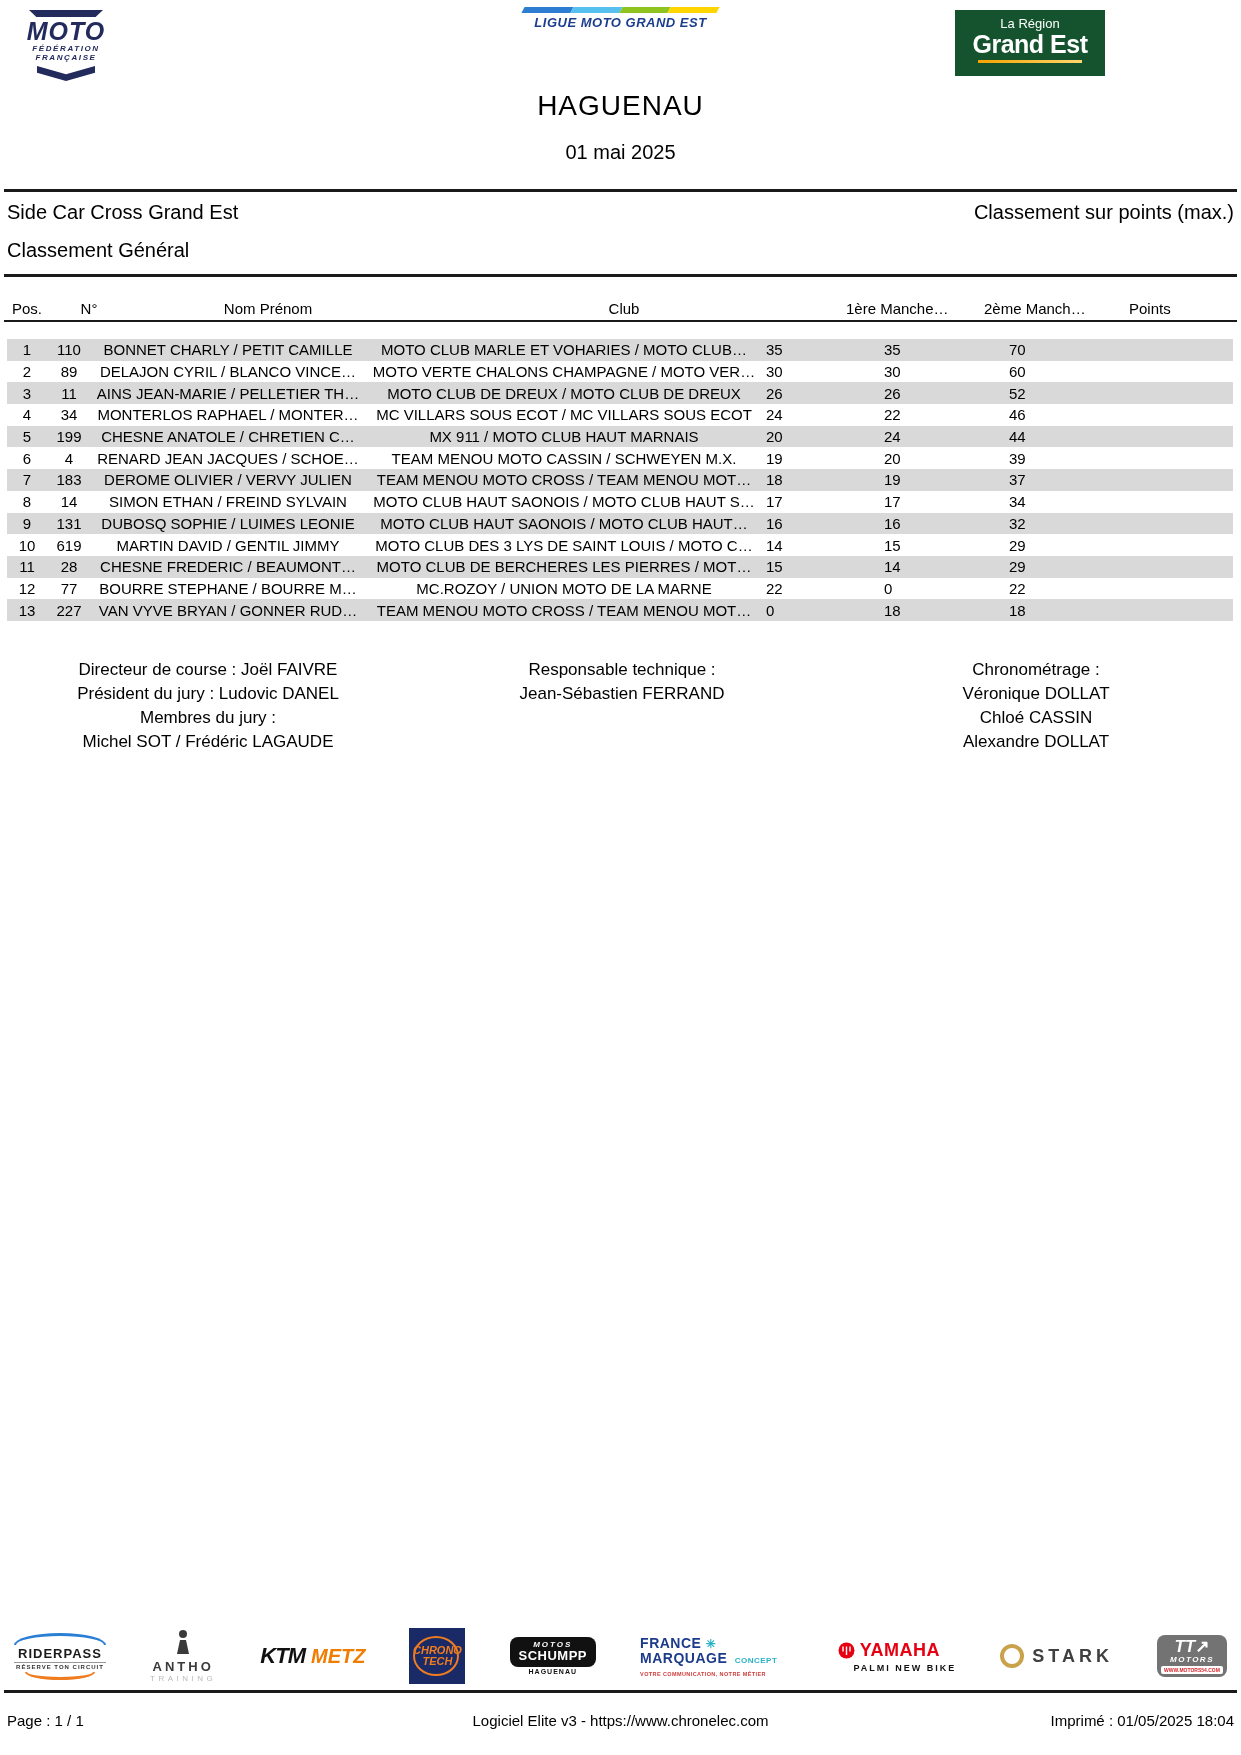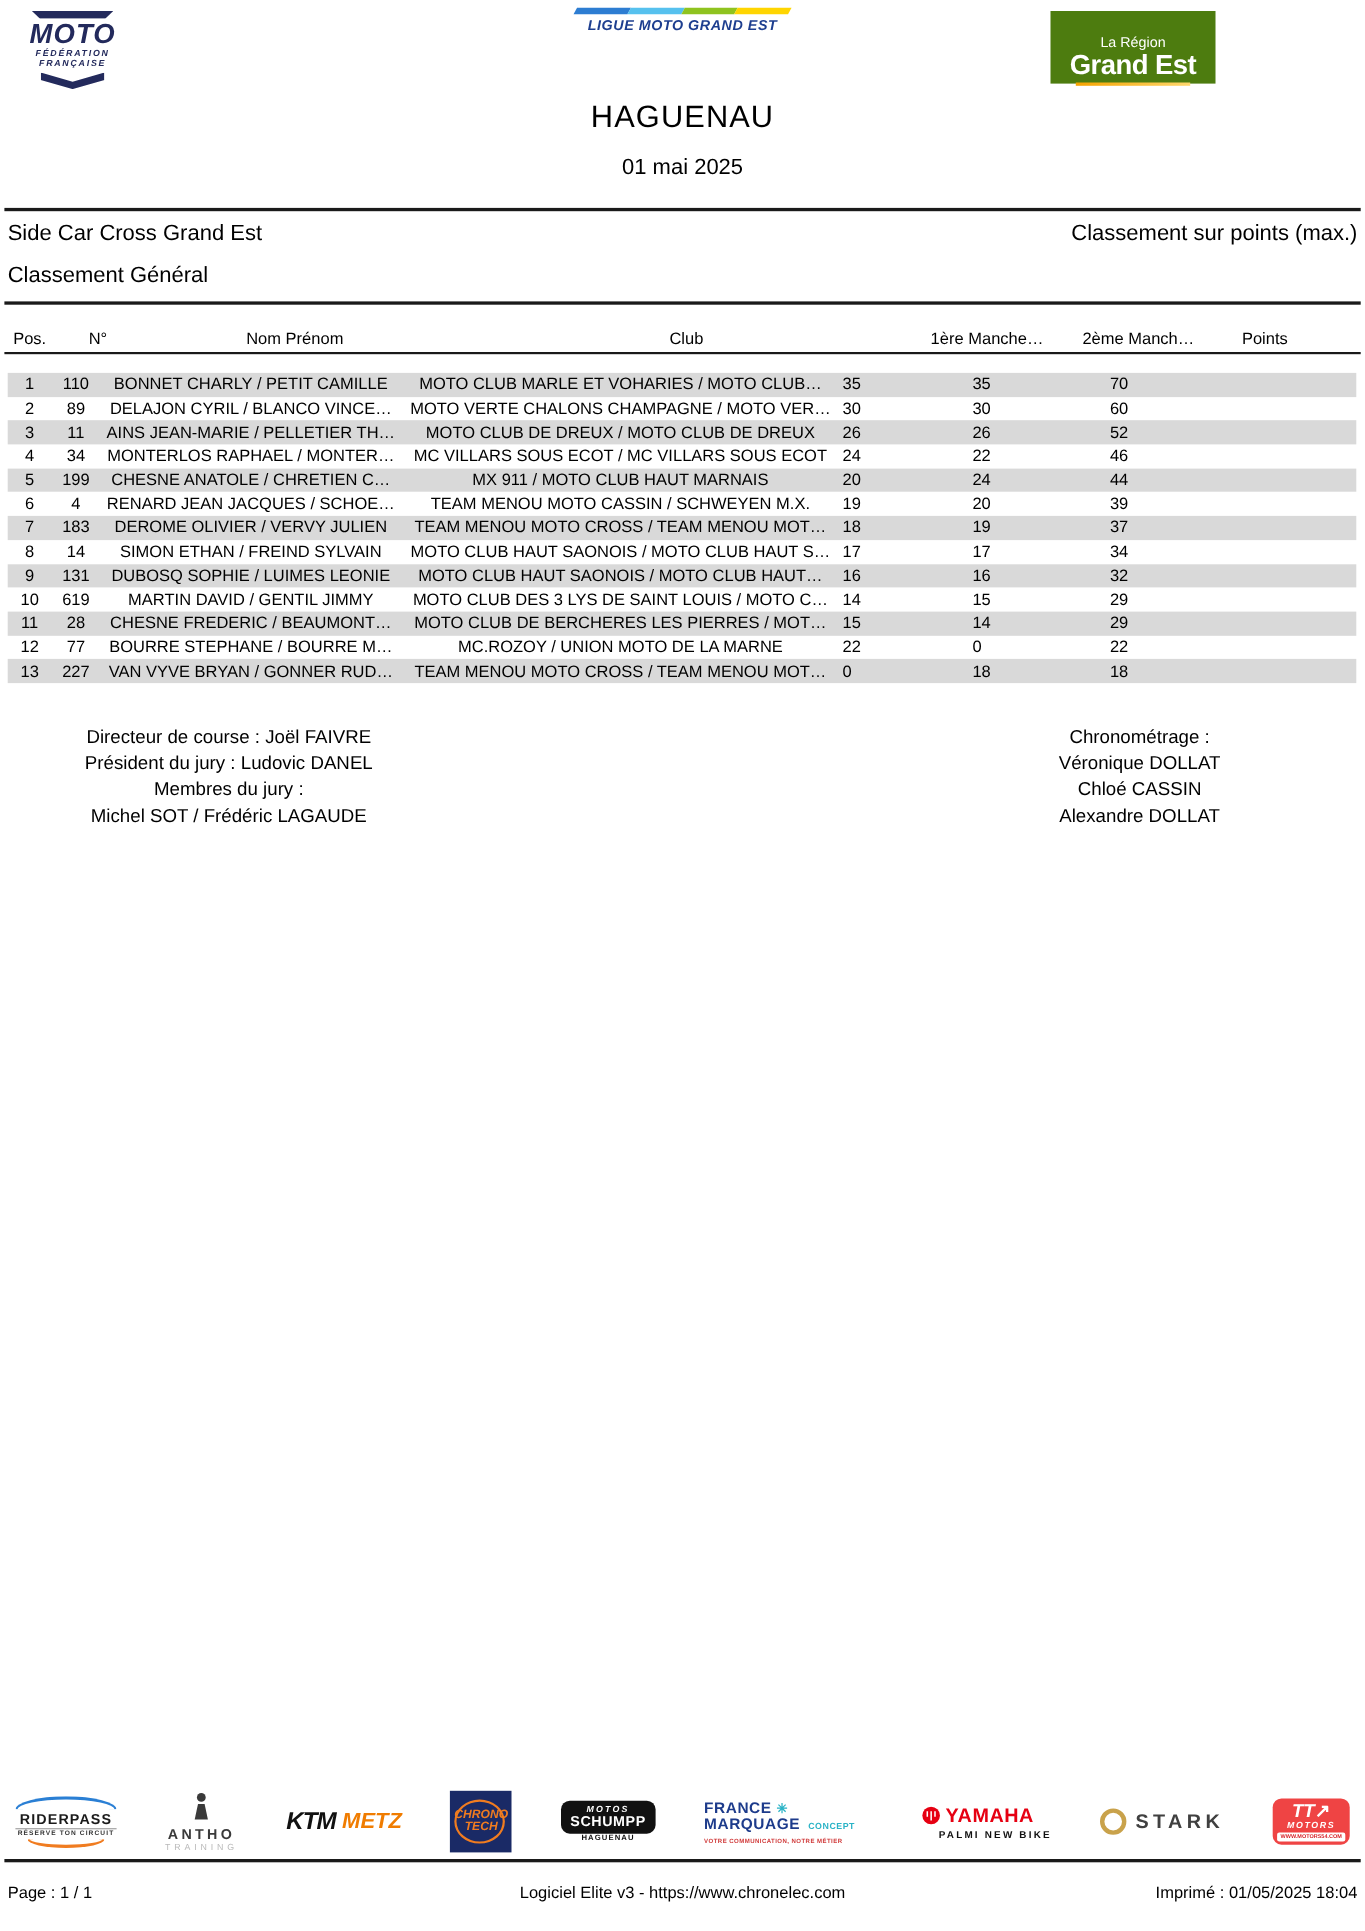--- a/index.html
+++ b/index.html
@@ -18,22 +18,22 @@
 
   .lmge-logo { position:absolute; left:478px; top:4px; width:285px; text-align:center; }
   .lmge-top { display:flex; align-items:flex-end; justify-content:center; }
   .lmge-word { font-size:52px; line-height:52px; font-weight:800; font-style:italic; letter-spacing:-2px; }
   .lmge-lm { color:#1d3e8f; }
   .lmge-ge { color:#e63323; }
   .lmge-stripe { width:195px; height:6px; margin:3px auto 2px; display:flex; transform:skewX(-28deg); }
   .lmge-stripe span { flex:1; }
   .lmge-sub { font-size:13px; font-weight:700; font-style:italic; color:#1d3e8f; letter-spacing:0.5px; }
 
-  .region-logo { position:absolute; left:955px; top:10px; width:150px; height:66px; background:#4d7c0f;
-                 color:#fff; text-align:center; padding-top:22px; }
+  .region-logo { position:absolute; left:955px; top:10px; width:150px; height:66px; background:#14532d;
+                 color:#fff; text-align:center; padding-top:7px; }
   .region-l1 { font-size:13px; line-height:14px; }
   .region-l2 { font-size:25px; line-height:27px; font-weight:700; letter-spacing:-0.5px; }
   .region-underline { width:104px; height:3px; margin:2px auto 0; background:linear-gradient(90deg,#f5a300,#ffd76e); }
 
   
   .event-title { position:absolute; top:90px; left:0; width:100%; text-align:center; font-size:28px; letter-spacing:1px; }
   .event-date  { position:absolute; top:141px; left:0; width:100%; text-align:center; font-size:20px; }
 
   .rule { position:absolute; left:4px; right:4px; background:#1a1a1a; }
   .rule-1 { top:189px; height:3px; }
@@ -99,21 +99,21 @@
   .fm-tag { font-size:5.5px; font-weight:700; color:#d03a3a; letter-spacing:0.4px; margin-top:3px; text-align:left; }
 
   .yam-row { display:flex; align-items:center; justify-content:center; gap:5px; }
   .yam-name { font-size:18px; font-weight:900; color:#e60012; letter-spacing:0.5px; }
   .yam-sub { font-size:9px; font-weight:600; letter-spacing:2px; color:#111; margin-top:2px;margin-left:32px; }
 
   .sp-stark { display:flex; align-items:center; gap:8px; }
   .stark-ring { width:24px; height:24px; border:4px solid #c9a24b; border-radius:50%; display:inline-block; }
   .stark-name { font-size:18px; font-weight:600; letter-spacing:4px; color:#404040; }
 
-  .sp-tt { background:#ef4444; border-radius:8px; width:70px; padding:4px 4px 3px; color:#fff; }
+  .sp-tt { background:#737373; border-radius:8px; width:70px; padding:4px 4px 3px; color:#fff; }
   .tt-mark { font-size:17px; font-weight:900; font-style:italic; line-height:16px; }
   .tt-arrow { font-style:normal; }
   .tt-name { font-size:8px; font-weight:800; font-style:italic; letter-spacing:1.5px; line-height:9px; }
   .tt-url { font-size:5px; font-weight:700; background:#fff; color:#d8232a; border-radius:2px; margin-top:2px; padding:1px 0; }
 
   
   .footer-page    { position:absolute; top:1712px; left:7px;  font-size:15px; }
   .footer-soft    { position:absolute; top:1712px; left:0; width:100%; text-align:center; font-size:15px; }
   .footer-printed { position:absolute; top:1712px; right:7px; font-size:15px; }
 </style>
@@ -284,20 +284,24 @@
       <div class="c-m2">18</div>
       <div class="c-pts">18</div>
     </div>
     </div>
 
   <div class="off-col" id="off-col1">
       <div class="off-line">Directeur de course : Joël FAIVRE</div>
       <div class="off-line">Président du jury : Ludovic DANEL</div>
       <div class="off-line">Membres du jury :</div>
       <div class="off-line">Michel SOT / Frédéric LAGAUDE</div>
+    </div>
+  <div class="off-col" id="off-col2">
+      <div class="off-line">Responsable technique :</div>
+      <div class="off-line">Jean-Sébastien FERRAND</div>
     </div>
   <div class="off-col" id="off-col3">
       <div class="off-line">Chronométrage :</div>
       <div class="off-line">Véronique DOLLAT</div>
       <div class="off-line">Chloé CASSIN</div>
       <div class="off-line">Alexandre DOLLAT</div>
     </div>
 
   <div class="sponsors">
 

